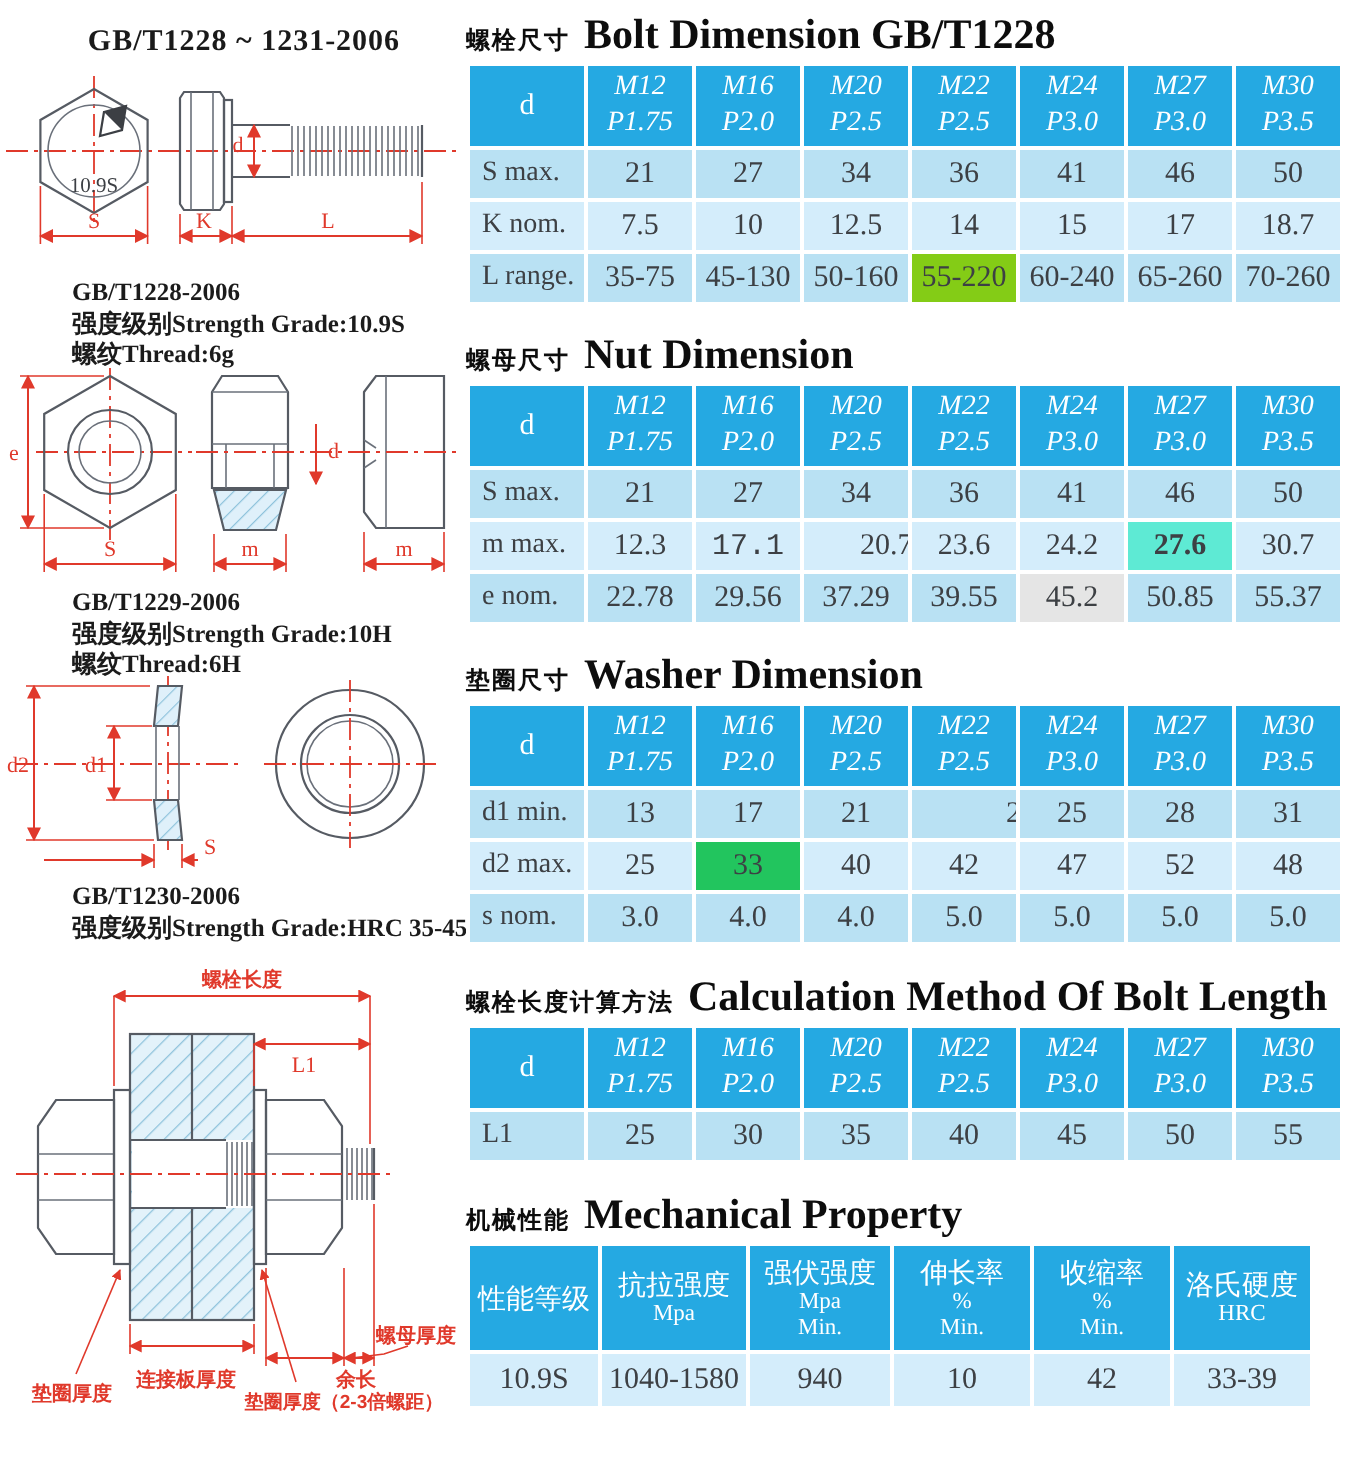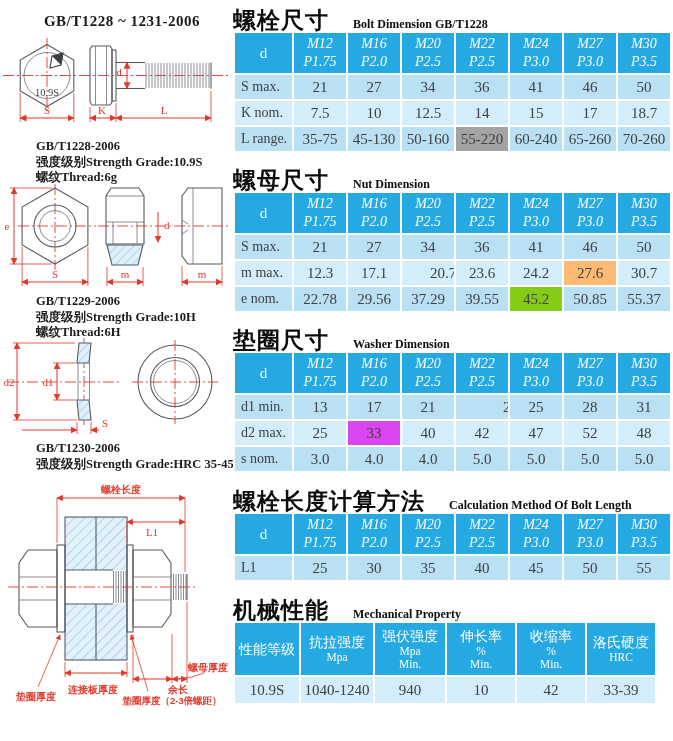--- a/index.html
+++ b/index.html
@@ -15,22 +15,22 @@
   .lnt{stroke:#6a707a;fill:none;stroke-width:.8;}
   .dim{stroke:#e0392b;stroke-width:1;fill:none;}
   .ext{stroke:#e0392b;stroke-width:.8;fill:none;}
   .cl{stroke:#e0392b;stroke-width:.9;fill:none;stroke-dasharray:11 3 2 3;}
   .rtx{fill:#e0392b;font-family:"Liberation Serif",serif;font-size:11px;}
   .ctx{fill:#e0392b;font-family:"Liberation Sans",sans-serif;font-weight:bold;font-size:10px;}
   .mark{fill:#3c3f44;font-family:"Liberation Serif",serif;font-size:10.5px;}
   
   .sec{position:absolute;left:233px;width:438px;}
   .sec-title{font-weight:bold;color:#0d0d0d;height:22px;margin-bottom:4px;white-space:nowrap;}
-  .sec-title .cn{font-family:Liberation Sans, sans-serif;font-size:23px;letter-spacing:1px;}
-  .sec-title .en{font-family:"Liberation Serif",serif;font-size:12px;margin-left:24px;}
+  .sec-title .cn{font-family:Liberation Sans, sans-serif;font-size:12px;letter-spacing:1px;}
+  .sec-title .en{font-family:"Liberation Serif",serif;font-size:21px;margin-left:7px;}
   table{border-collapse:separate;border-spacing:2px;background:#fff;table-layout:fixed;}
   th,td{text-align:center;vertical-align:middle;padding:0;overflow:hidden;}
   th{font-weight:normal;color:#fff;}
   .dimtab{width:438px;}
   .dimtab th{height:40px;}
   .dimtab td{height:24px;font-size:15px;color:#3d4044;}
   .dimtab .hl{font-size:14px;line-height:18px;font-style:italic;}
   .dimtab .corner{font-size:15px;}
   .dimtab .rl{text-align:left;padding-left:6px;font-size:14px;}
   .mech{width:424px;}
@@ -310,21 +310,21 @@
               <td style="background: rgb(212, 237, 251);">14</td>
               <td style="background: rgb(212, 237, 251);">15</td>
               <td style="background: rgb(212, 237, 251);">17</td>
               <td style="background: rgb(212, 237, 251);">18.7</td>
             </tr>
             <tr>
               <td class="rl" style="background: rgb(185, 225, 243);">L range.</td>
               <td style="background: rgb(185, 225, 243);">35-75</td>
               <td style="background: rgb(185, 225, 243);">45-130</td>
               <td style="background: rgb(185, 225, 243);">50-160</td>
-              <td style="background: #a3a3a3;">55-220</td>
+              <td style="background: #84cc16;">55-220</td>
               <td style="background: rgb(185, 225, 243);">60-240</td>
               <td style="background: rgb(185, 225, 243);">65-260</td>
               <td style="background: rgb(185, 225, 243);">70-260</td>
             </tr>
           </tbody>
         </table>
       </div>
       <div class="sec" style="top: 165px;">
         <div class="sec-title"><span class="cn">螺母尺寸</span><span class="en">Nut Dimension</span></div>
         <table class="dimtab">
@@ -366,34 +366,34 @@
               <td style="background: rgb(185, 225, 243);">27</td>
               <td style="background: rgb(185, 225, 243);">34</td>
               <td style="background: rgb(185, 225, 243);">36</td>
               <td style="background: rgb(185, 225, 243);">41</td>
               <td style="background: rgb(185, 225, 243);">46</td>
               <td style="background: rgb(185, 225, 243);">50</td>
             </tr>
             <tr>
               <td class="rl" style="background: rgb(212, 237, 251);">m max.</td>
               <td style="background: rgb(212, 237, 251);">12.3</td>
-              <td style="background: rgb(212, 237, 251);">17.1</td>
+              <td style="background: rgb(212, 237, 251); font-family: Liberation Mono, monospace;">17.1</td>
               <td style="background: rgb(212, 237, 251); padding-left: 28px;">20.7</td>
               <td style="background: rgb(212, 237, 251);">23.6</td>
               <td style="background: rgb(212, 237, 251);">24.2</td>
-              <td style="background: #fdba74;">27.6</td>
+              <td style="background: #5eead4; font-weight: bold;">27.6</td>
               <td style="background: rgb(212, 237, 251);">30.7</td>
             </tr>
             <tr>
               <td class="rl" style="background: rgb(185, 225, 243); margin-left: 12px;">e nom.</td>
               <td style="background: rgb(185, 225, 243);">22.78</td>
               <td style="background: rgb(185, 225, 243);">29.56</td>
               <td style="background: rgb(185, 225, 243);">37.29</td>
               <td style="background: rgb(185, 225, 243);">39.55</td>
-              <td style="background: #84cc16; text-align: center;">45.2</td>
+              <td style="background: #e5e5e5; text-align: center;">45.2</td>
               <td style="background: rgb(185, 225, 243);">50.85</td>
               <td style="background: rgb(185, 225, 243);">55.37</td>
             </tr>
           </tbody>
         </table>
       </div>
       <div class="sec" style="top: 325px;">
         <div class="sec-title"><span class="cn">垫圈尺寸</span><span class="en">Washer Dimension</span></div>
         <table class="dimtab">
           <tbody>
@@ -434,21 +434,21 @@
               <td style="background: rgb(185, 225, 243);">17</td>
               <td style="background: rgb(185, 225, 243);">21</td>
               <td style="background: rgb(185, 225, 243); padding-left: 47px;">23</td>
               <td style="background: rgb(185, 225, 243);">25</td>
               <td style="background: rgb(185, 225, 243);">28</td>
               <td style="background: rgb(185, 225, 243);">31</td>
             </tr>
             <tr>
               <td class="rl" style="background: rgb(212, 237, 251);">d2 max.</td>
               <td style="background: rgb(212, 237, 251);">25</td>
-              <td style="background: #d946ef;">33</td>
+              <td style="background: #22c55e;">33</td>
               <td style="background: rgb(212, 237, 251);">40</td>
               <td style="background: rgb(212, 237, 251);">42</td>
               <td style="background: rgb(212, 237, 251);">47</td>
               <td style="background: rgb(212, 237, 251);">52</td>
               <td style="background: rgb(212, 237, 251);">48</td>
             </tr>
             <tr>
               <td class="rl" style="background: rgb(185, 225, 243);">s nom.</td>
               <td style="background: rgb(185, 225, 243);">3.0</td>
               <td style="background: rgb(185, 225, 243);">4.0</td>
@@ -536,21 +536,21 @@
                 <div class="h-sub">%</div>
                 <div class="h-sub">Min.</div>
               </th>
               <th style="width: 68px; background: rgb(37, 169, 226);">
                 <div class="h-cn">洛氏硬度</div>
                 <div class="h-sub">HRC</div>
               </th>
             </tr>
             <tr>
               <td style="background: rgb(212, 237, 251);">10.9S</td>
-              <td style="background: rgb(212, 237, 251);">1040-1240</td>
+              <td style="background: rgb(212, 237, 251);">1040-1580</td>
               <td style="background: rgb(212, 237, 251);">940</td>
               <td style="background: rgb(212, 237, 251);">10</td>
               <td style="background: rgb(212, 237, 251);">42</td>
               <td style="background: rgb(212, 237, 251);">33-39</td>
             </tr>
           </tbody>
         </table>
       </div>
     </div>
 

